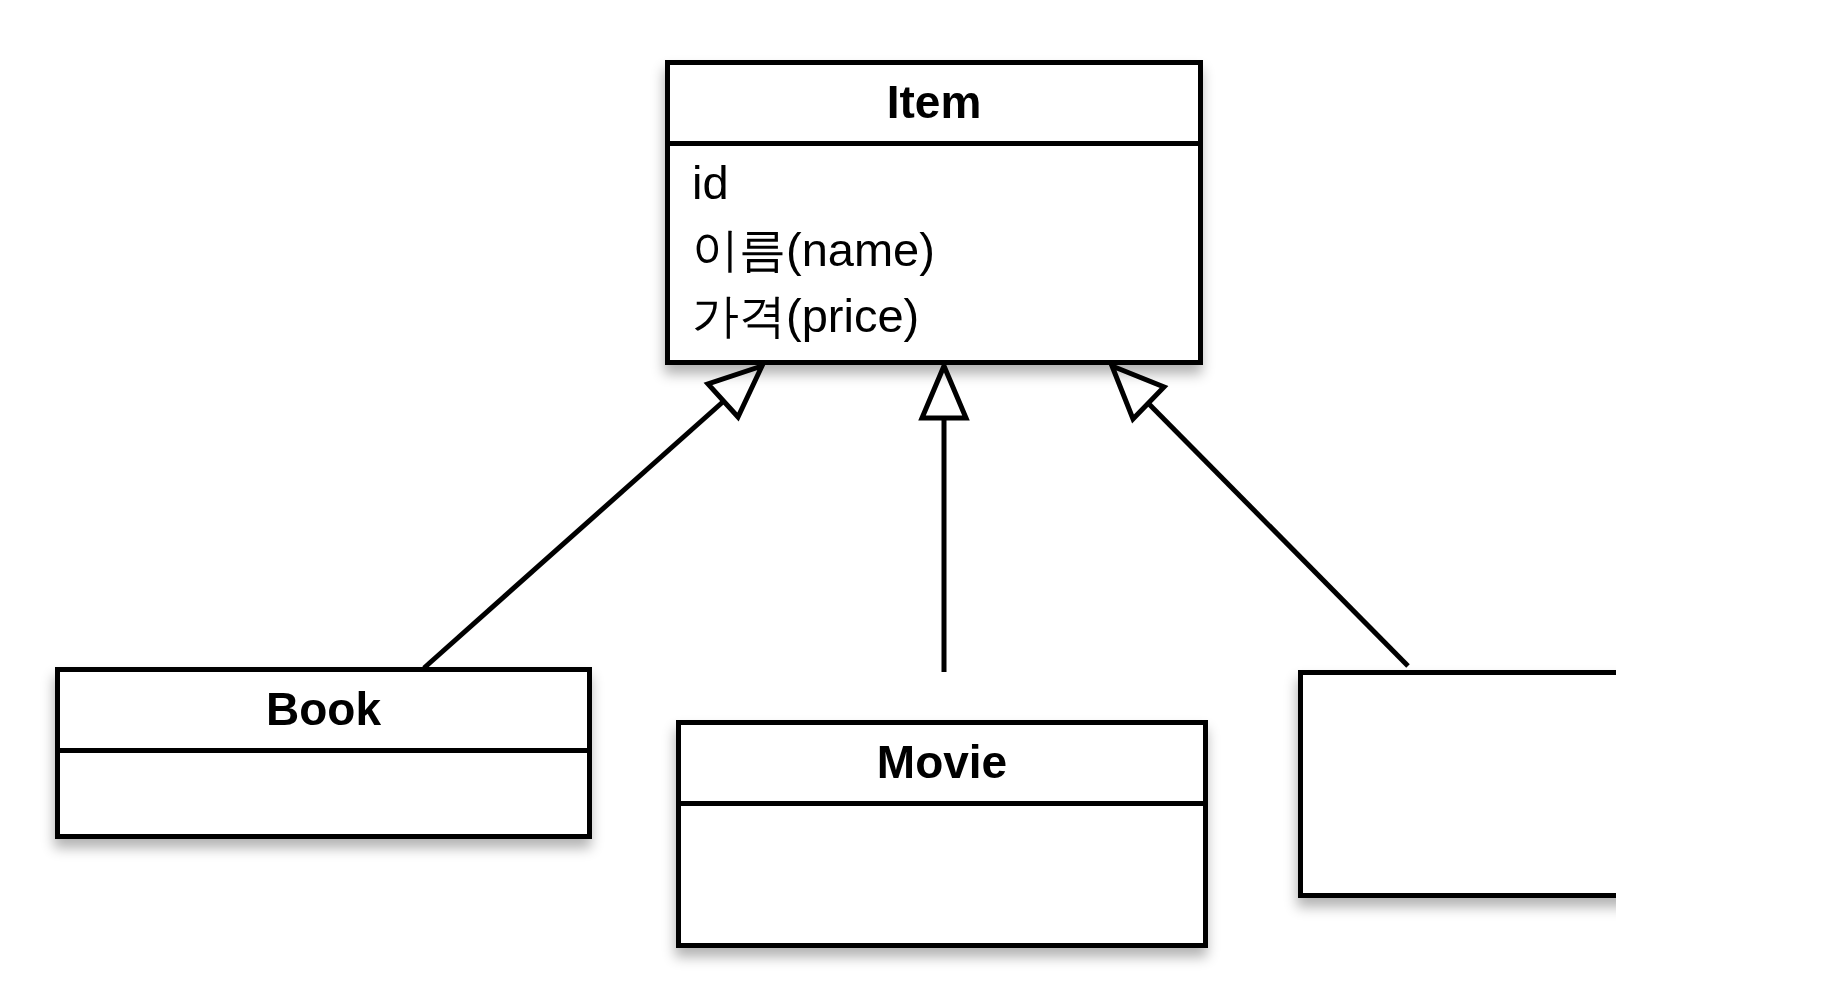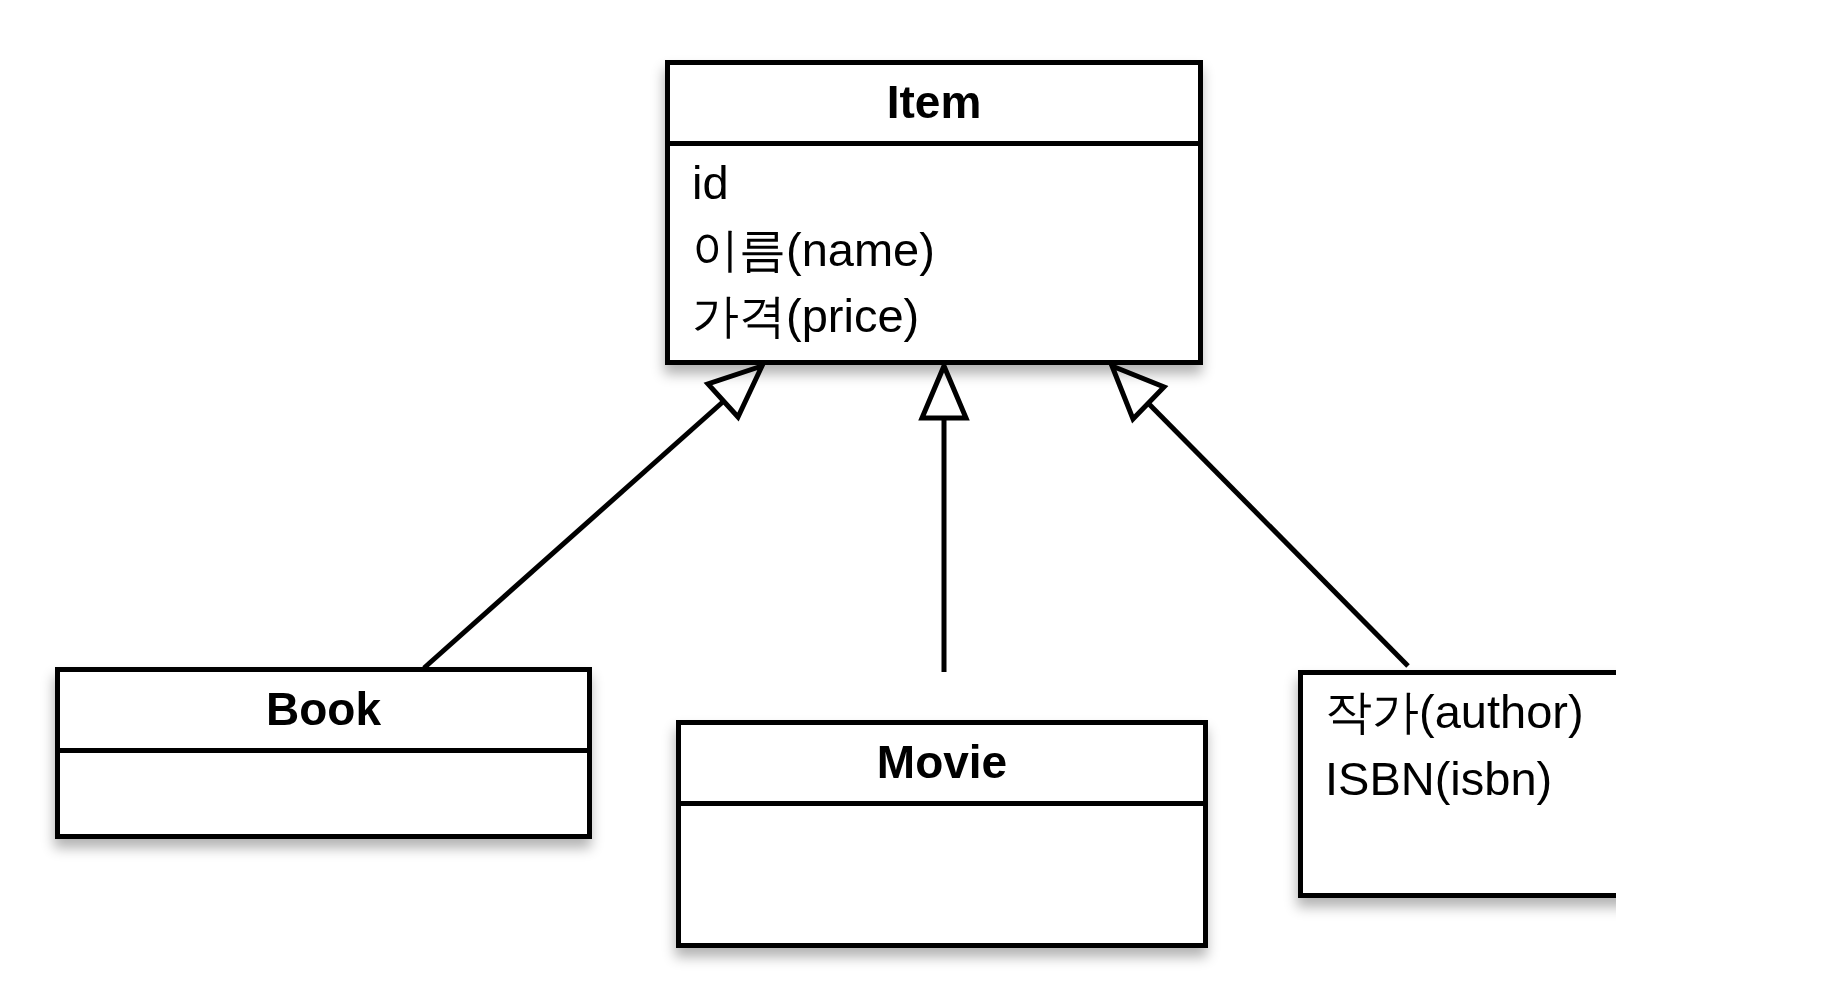--- a/index.html
+++ b/index.html
@@ -96,19 +96,15 @@
 
   <div id="box-album" class="class-box">
     <div class="class-name">Book</div>
   </div>
 
   <div id="box-movie" class="class-box">
     <div class="class-name">Movie</div>
   </div>
 
   <div id="box-book" class="class-box">
-    <div class="class-attrs">
-      <div class="attr-line">작가(author)</div>
-      <div class="attr-line">ISBN(isbn)</div>
-    </div>
   </div>
 
 </div>
 
 </body></html>

